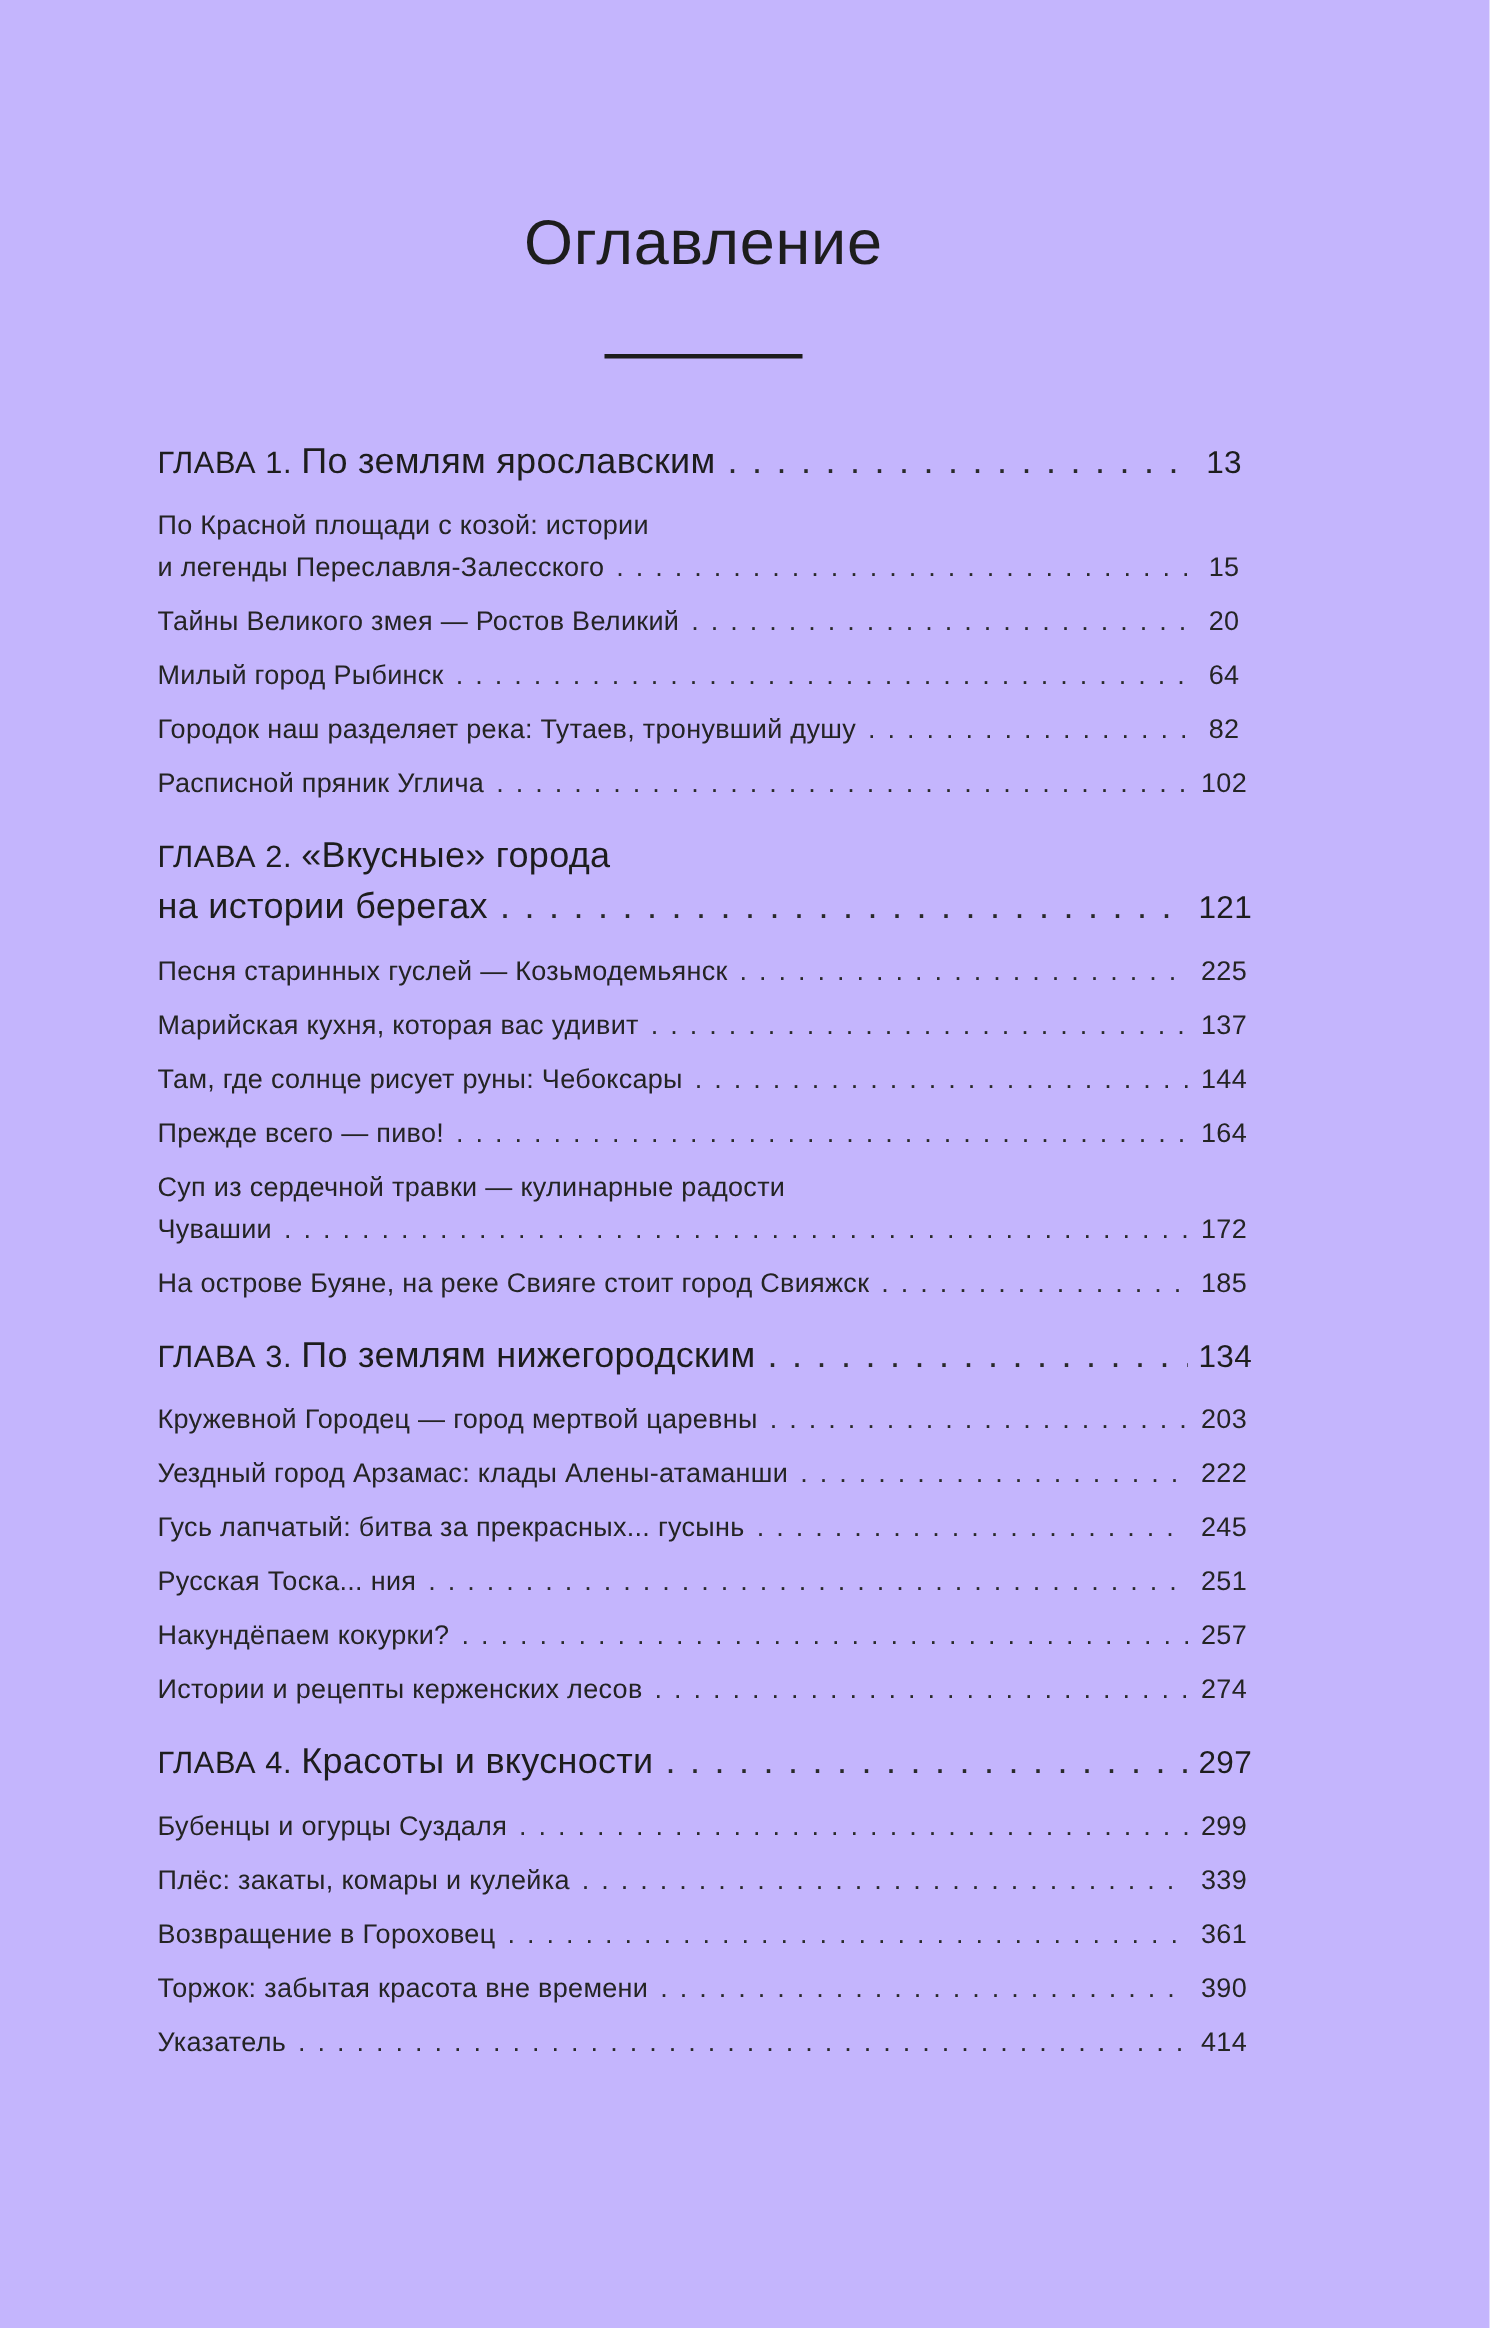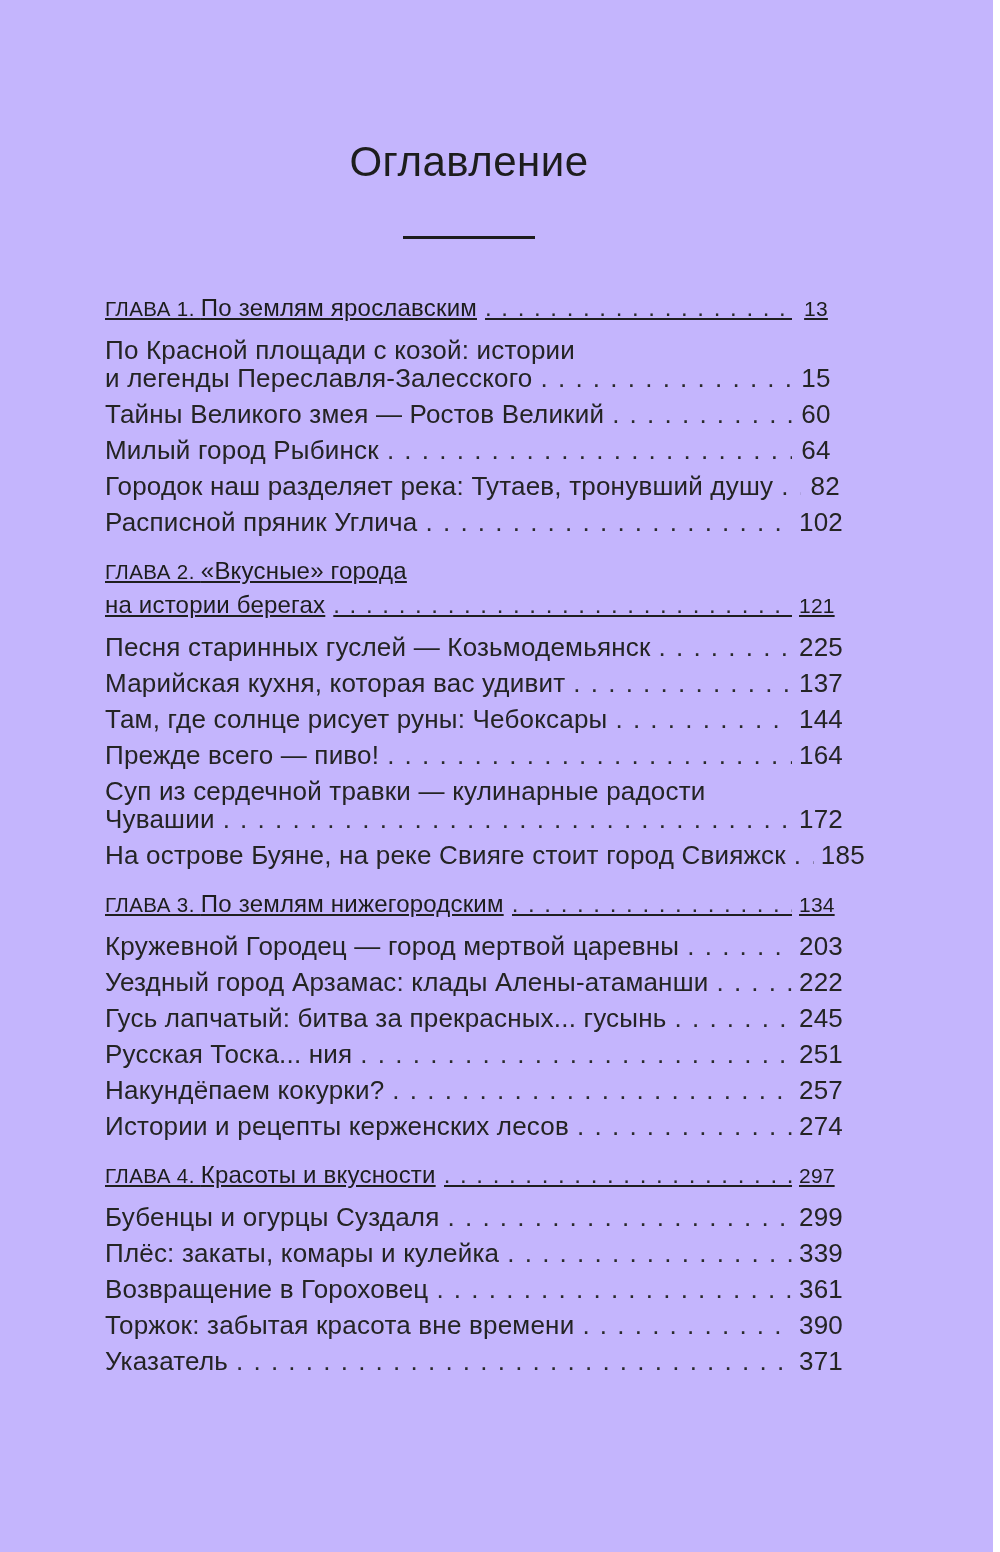--- a/index.html
+++ b/index.html
@@ -38,29 +38,28 @@
   }
   .toc {
     margin-top: 52px;
   }
   .entry {
     margin-bottom: 8px;
   }
   .entry .line {
     display: flex;
     align-items: baseline;
-    font-size: 26px;
+    font-size: 18px;
     line-height: 28px;
     letter-spacing: 0.2px;
     color: #242424;
   }
   .entry.chapter {
     margin-top: 18px;
     margin-bottom: 11px;
-    text-decoration: underline;
   }
   .entry.chapter:first-child {
     margin-top: 0;
   }
   .entry.chapter .line {
     font-size: 24px;
     line-height: 33px;
     color: #1d1d1d;
   }
   .entry.chapter .prefix {
@@ -116,21 +115,21 @@
           <div class="line">
             <span class="label">и легенды Переславля-Залесского</span>
             <span class="dots"></span>
             <span class="page-num">15</span>
           </div>
         </div>
         <div class="entry item">
           <div class="line">
             <span class="label">Тайны Великого змея — Ростов Великий</span>
             <span class="dots"></span>
-            <span class="page-num">60</span>
+            <span class="page-num">20</span>
           </div>
         </div>
         <div class="entry item">
           <div class="line">
             <span class="label">Милый город Рыбинск</span>
             <span class="dots"></span>
             <span class="page-num">64</span>
           </div>
         </div>
         <div class="entry item">
@@ -283,18 +282,18 @@
           <div class="line">
             <span class="label">Торжок: забытая красота вне времени</span>
             <span class="dots"></span>
             <span class="page-num">390</span>
           </div>
         </div>
         <div class="entry index">
           <div class="line">
             <span class="label">Указатель</span>
             <span class="dots"></span>
-            <span class="page-num">371</span>
+            <span class="page-num">414</span>
           </div>
         </div>
       </div>
   </div>
 </div>
 
 </body></html>

